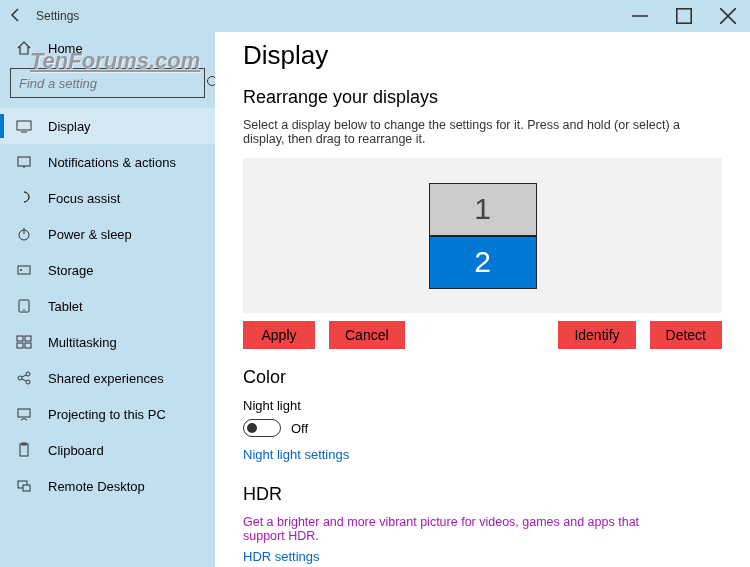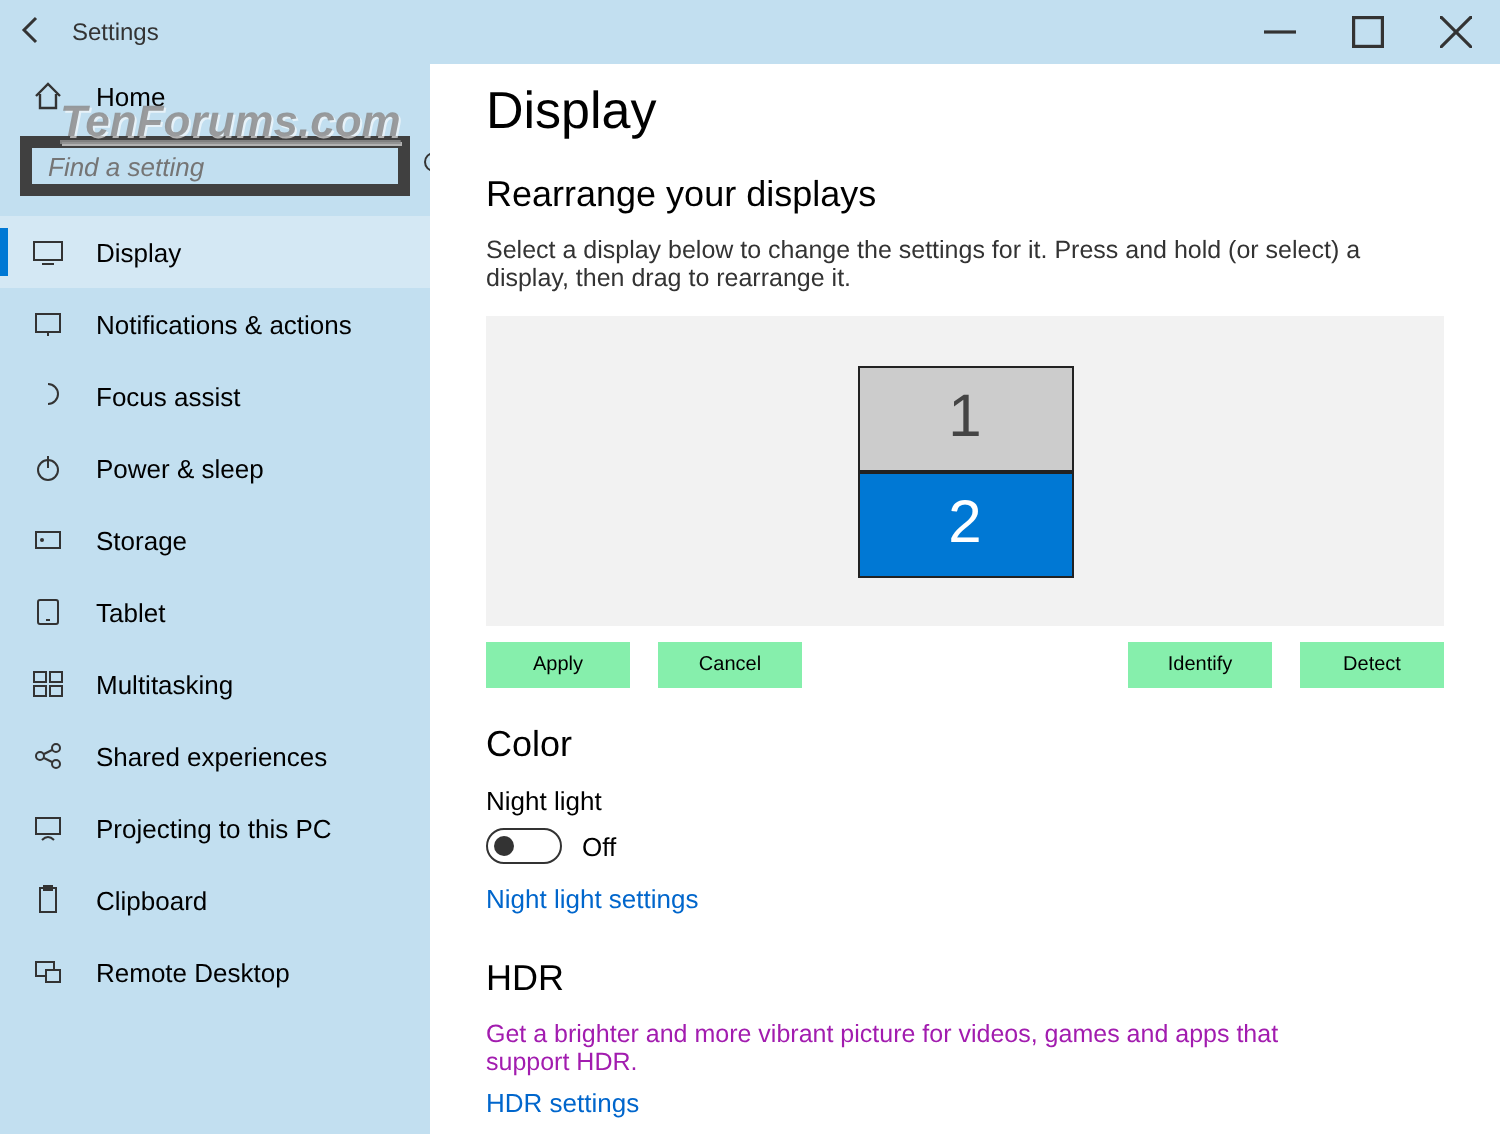--- a/index.html
+++ b/index.html
@@ -6,40 +6,40 @@
 body { width: 750px; height: 567px; background: #fff; overflow: hidden; position: relative; }
 .titlebar { height: 32px; display: flex; align-items: center; background: #c2dff0; position: relative; }
 .titlebar .back { width: 32px; text-align: center; font-size: 14px; color: #333; cursor: pointer; }
 .titlebar .title { font-size: 12px; color: #333; margin-left: 4px; }
 .titlebar .controls { position: absolute; right: 0; top: 0; display: flex; }
 .titlebar .controls div { width: 44px; height: 32px; display: flex; align-items: center; justify-content: center; font-size: 10px; color: #333; cursor: pointer; }
 .layout { display: flex; height: calc(100% - 32px); }
 .sidebar { width: 215px; background: #c2dff0; display: flex; flex-direction: column; overflow-y: auto; }
 .sidebar .home-row { display: flex; align-items: center; padding: 8px 16px; cursor: pointer; font-size: 13px; }
 .sidebar .home-row .icon { width: 16px; margin-right: 16px; display: inline-flex; justify-content: center; }
-.searchbox { margin: 4px 10px 10px 10px; border: 6px solid #404040; height: 30px; display: flex; align-items: center; background: #c2dff0; }
+.searchbox { margin: 4px 10px 10px 10px; border: 1px solid #404040; height: 30px; display: flex; align-items: center; background: #c2dff0; }
 .searchbox input { flex: 1; background: transparent; border: none; outline: none; padding: 0 8px; font-size: 13px; font-style: italic; color: #555; }
 .searchbox .sicon { width: 24px; text-align: center; color: #333; font-size: 13px; }
 .section-hdr { padding: 10px 16px 8px 16px; font-size: 13px; font-weight: 600; }
 .nav-item { display: flex; align-items: center; padding: 10px 16px; cursor: pointer; font-size: 13px; position: relative; }
 .nav-item .icon { width: 16px; margin-right: 16px; display: inline-flex; justify-content: center; color: #333; }
 .nav-item.active::before { content: ""; position: absolute; left: 0; top: 6px; bottom: 6px; width: 4px; background: #0078d4; }
 .nav-item.active { background: rgba(255,255,255,0.3); }
 .main { flex: 1; padding: 8px 28px 0 28px; overflow-y: auto; }
 .page-title { font-size: 26px; font-weight: 400; margin-bottom: 16px; }
 .subhead { font-size: 18px; font-weight: 400; margin-bottom: 10px; margin-top: 8px; }
 .desc { font-size: 12.5px; color: #333; margin-bottom: 12px; }
 .display-arrange { background: #f2f2f2; height: 155px; display: flex; align-items: center; justify-content: center; position: relative; }
 .monitor-stack { display: flex; flex-direction: column; }
 .monitor { width: 108px; height: 53px; border: 1px solid #222; display: flex; align-items: center; justify-content: center; font-size: 30px; font-weight: 300; user-select: none; }
 .monitor.m1 { background: #ccc; color: #444; }
 .monitor.m2 { background: #0078d4; color: #fff; }
 .btn-row { display: flex; gap: 14px; margin-top: 8px; margin-bottom: 18px; }
 .btn-row .spacer { flex: 1; }
-.btn { background: #86efac; border: none; padding: 6px 16px; font-size: 10px; cursor: pointer; min-width: 72px; }
+.btn { background: #ef4444; border: none; padding: 6px 16px; font-size: 14px; cursor: pointer; min-width: 72px; }
 .field-label { font-size: 13px; margin-bottom: 6px; }
 .toggle-row { display: flex; align-items: center; gap: 10px; margin-bottom: 10px; }
 .toggle { width: 38px; height: 18px; border: 1px solid #333; border-radius: 10px; position: relative; cursor: pointer; background: #fff; }
 .toggle .knob { width: 10px; height: 10px; background: #333; border-radius: 50%; position: absolute; top: 3px; left: 3px; }
 .toggle-state { font-size: 13px; }
 .link { color: #0066cc; font-size: 13px; cursor: pointer; }
 .hdr-desc { font-size: 12.5px; color: #a21caf; max-width: 400px; margin-bottom: 6px; }
 .watermark { position: absolute; top: 48px; left: 30px; font-family: Verdana, sans-serif; font-size: 22px; color: rgba(140,140,140,0.85); font-style: italic; font-weight: bold; text-shadow: 1px 1px 0 rgba(255,255,255,0.6); pointer-events: none; text-decoration: underline; }
 svg { width: 16px; height: 16px; }
 </style>

